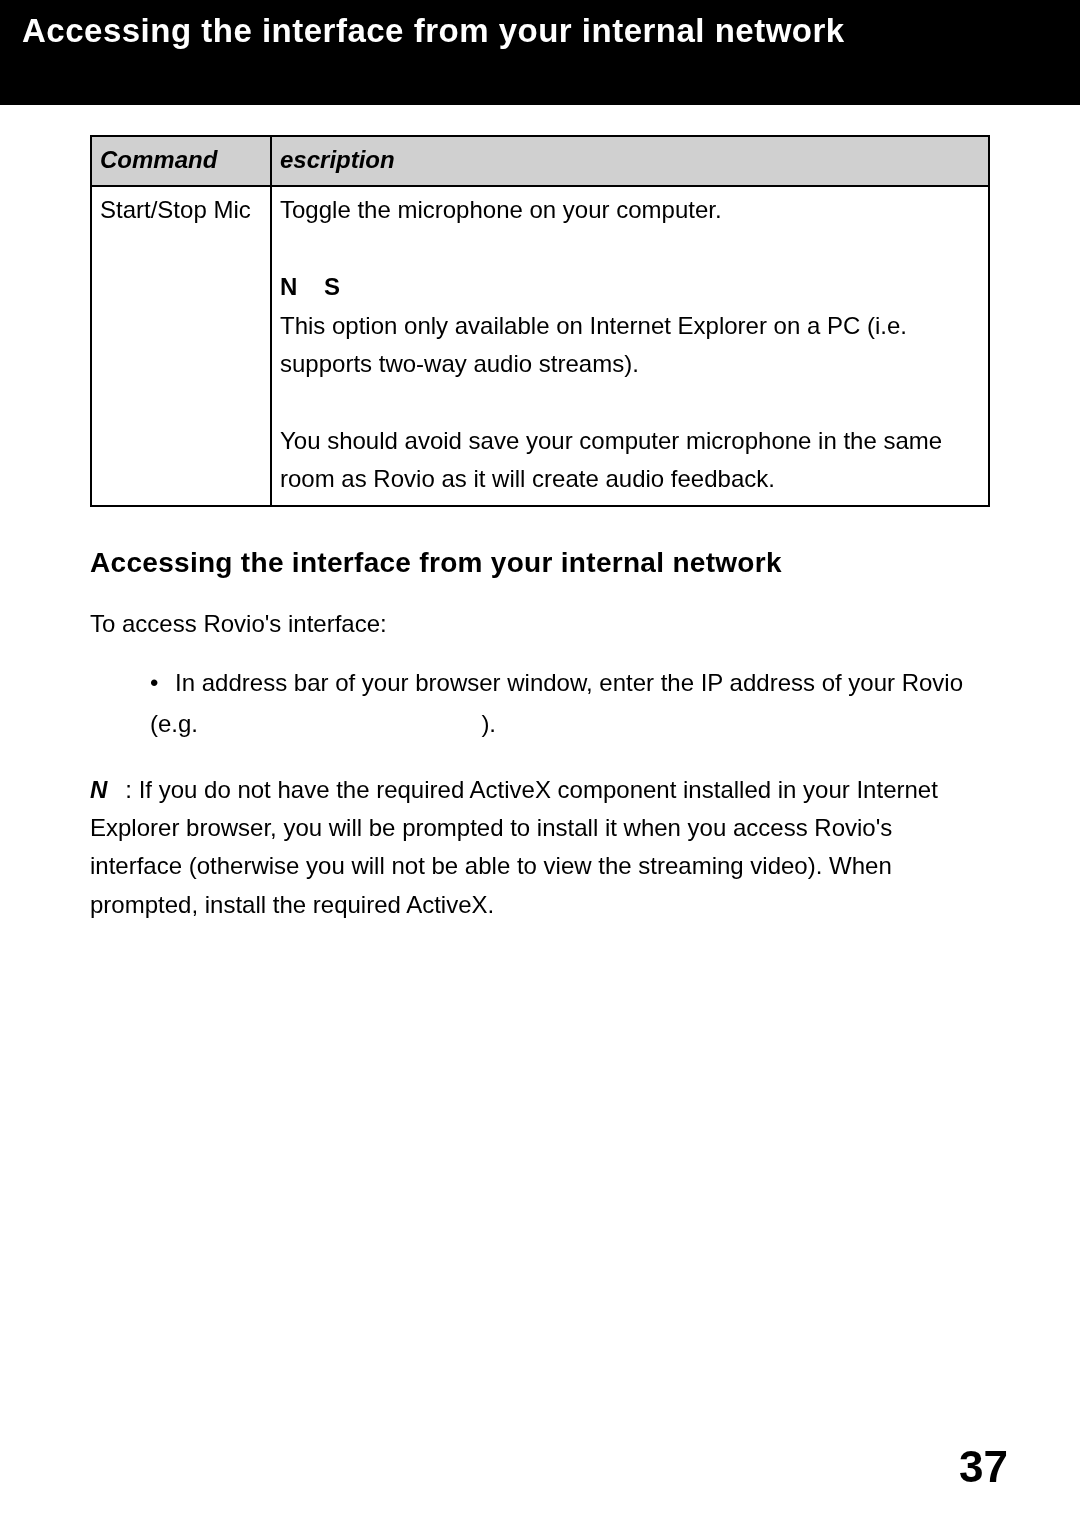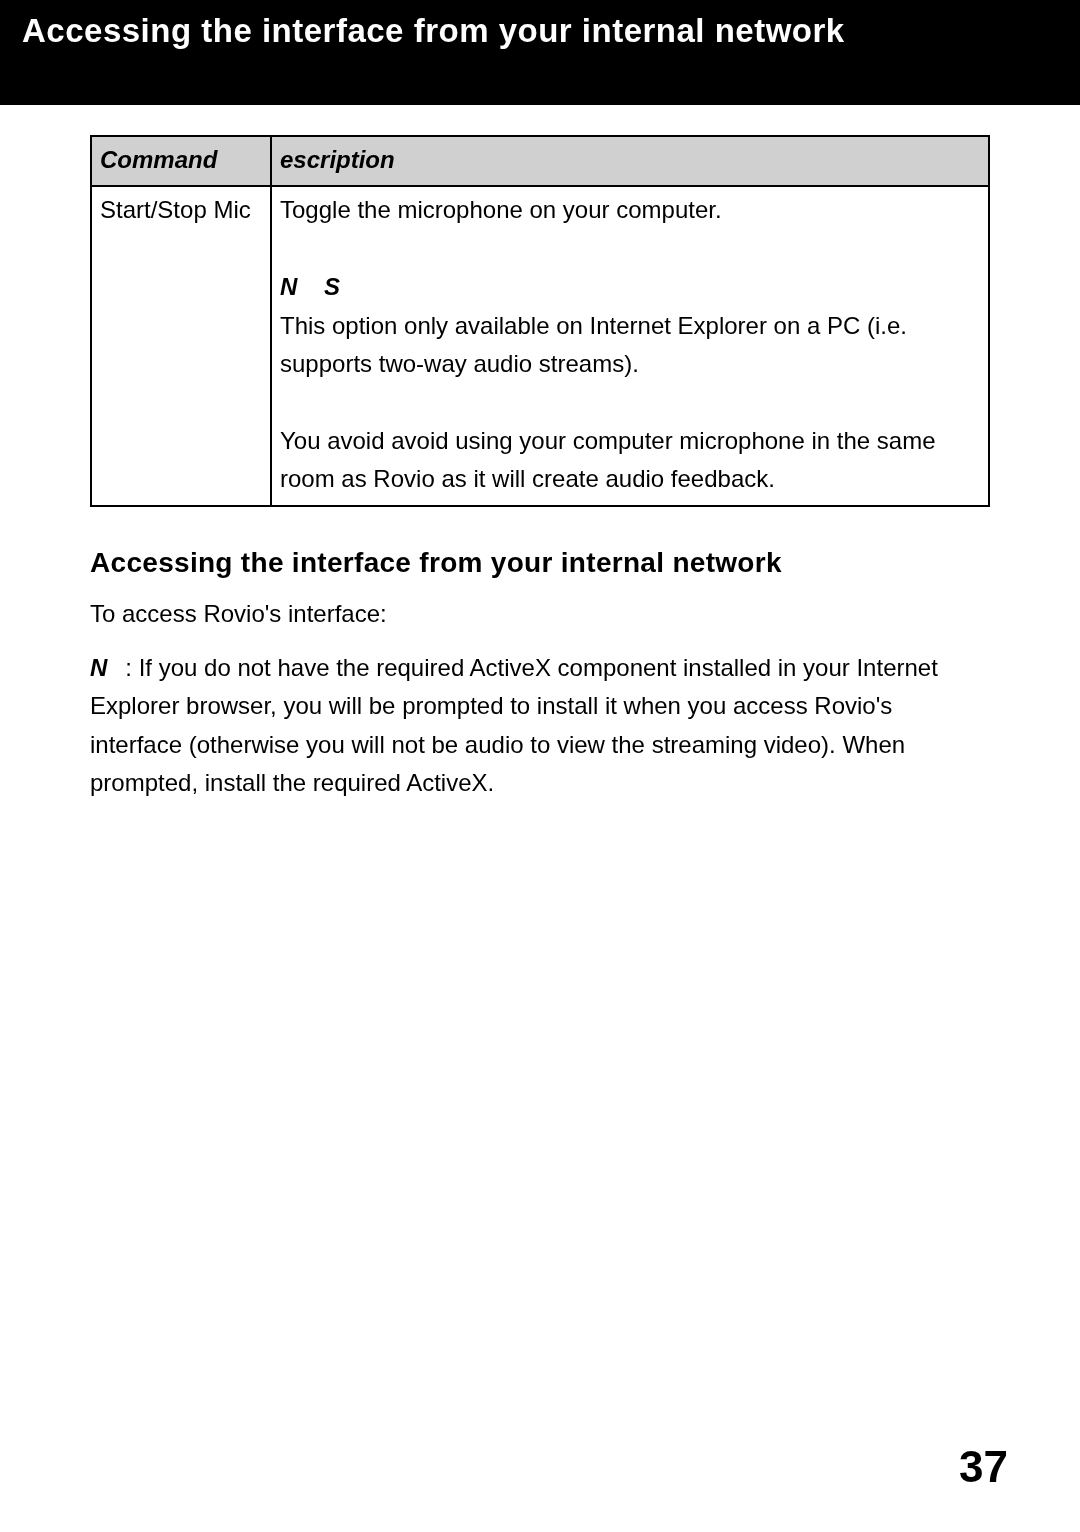--- a/index.html
+++ b/index.html
@@ -38,36 +38,35 @@
     line-height: 1.6;
   }
   table.cmd th {
     background: #d0d0d0;
     font-style: italic;
     font-weight: 700;
   }
   table.cmd th.col1 { width: 180px; }
 
   .note-lead {
-    font-style: italic;
     font-weight: 700;
     letter-spacing: 10px;
     margin-right: 16px;
   }
 
   h2.section {
     margin-top: 40px;
     font-size: 28px;
     font-weight: 700;
     font-family: "Arial Rounded MT Bold", "Helvetica Rounded", "Arial Black", Arial, sans-serif;
     letter-spacing: 0.3px;
   }
 
   p.body {
-    margin-top: 16px;
+    margin-top: 26px;
     font-size: 24px;
     line-height: 1.6;
   }
   ul.body {
     margin-top: 20px;
     padding-left: 60px;
     font-size: 24px;
     line-height: 1.7;
     list-style: none;
   }
@@ -109,33 +108,41 @@
           <th>escription</th>
         </tr>
       </thead>
       <tbody>
         <tr>
           <td>Start/Stop Mic</td>
           <td>
             <span>Toggle the microphone on your computer.</span><br><br>
             <span class="note-lead">N    S</span><br>
             <span>This option only available on Internet Explorer on a PC (i.e. supports two-way audio streams).</span><br><br>
-            <span>You avoid avoid using your computer microphone in the same room as Rovio as it will create audio feedback.</span>
+            <span>You should avoid save your computer microphone in the same room as Rovio as it will create audio feedback.</span>
           </td>
         </tr>
       </tbody>
     </table>
 
     <h2 class="section">Accessing the interface from your internal network</h2>
 
     <p class="body">To access Rovio's interface:</p>
 
+    <ul class="body">
+      <li>
+        <span>In address bar of your browser window, enter the IP address of your Rovio</span><br>
+        <span>(e.g.</span>
+        <span style="display:inline-block;width:270px;"></span>
+        <span>).</span>
+      </li>
+    </ul>
 
     <p class="body">
-      <span class="n-lead">N</span><span>: If you do not have the required ActiveX component installed in your Internet Explorer browser, you will be prompted to install it when you access Rovio's interface (otherwise you will not be audio to view the streaming video). When prompted, install the required ActiveX.</span>
+      <span class="n-lead">N</span><span>: If you do not have the required ActiveX component installed in your Internet Explorer browser, you will be prompted to install it when you access Rovio's interface (otherwise you will not be able to view the streaming video). When prompted, install the required ActiveX.</span>
     </p>
 
 
   </div>
 
   <div class="page-number">37</div>
 
 </div>
 
 </body></html>

